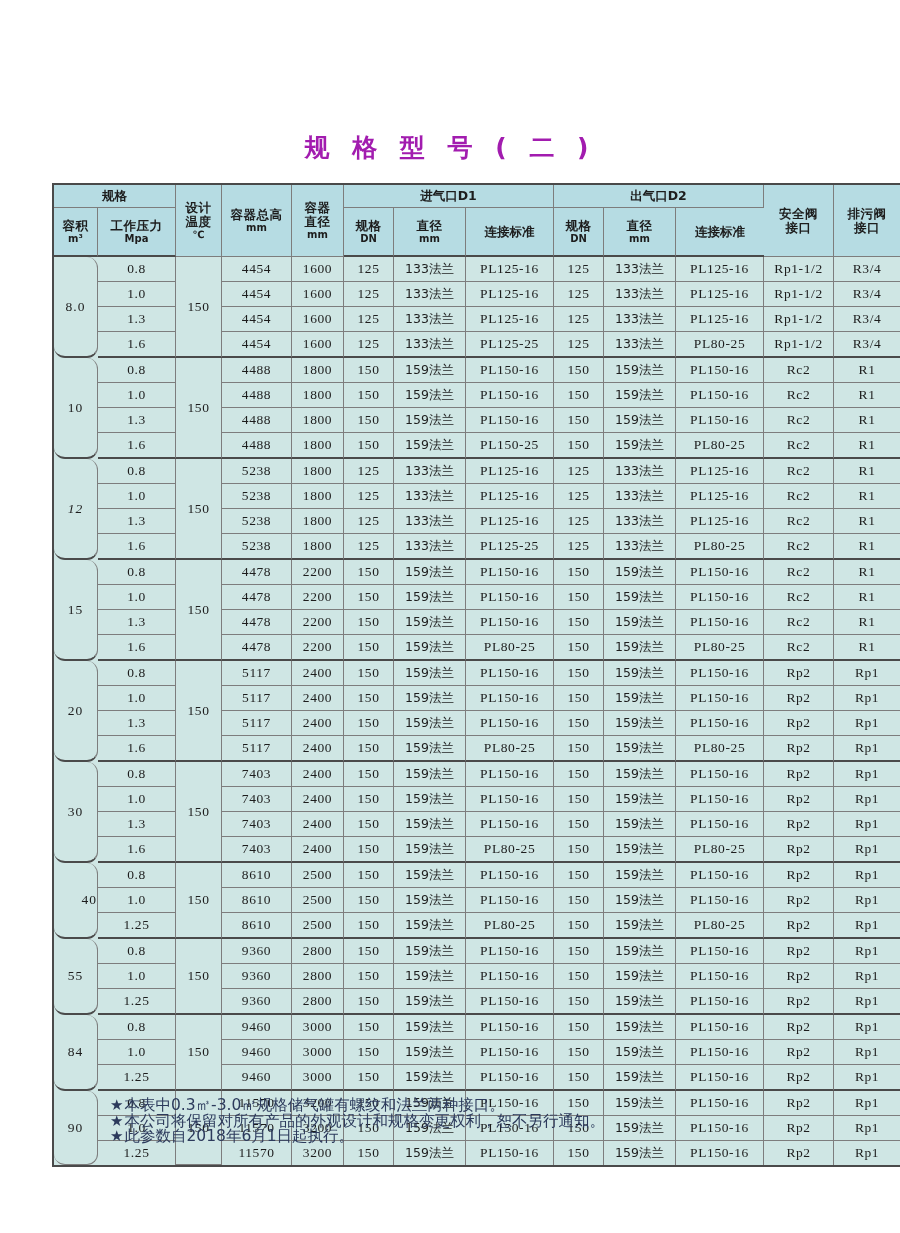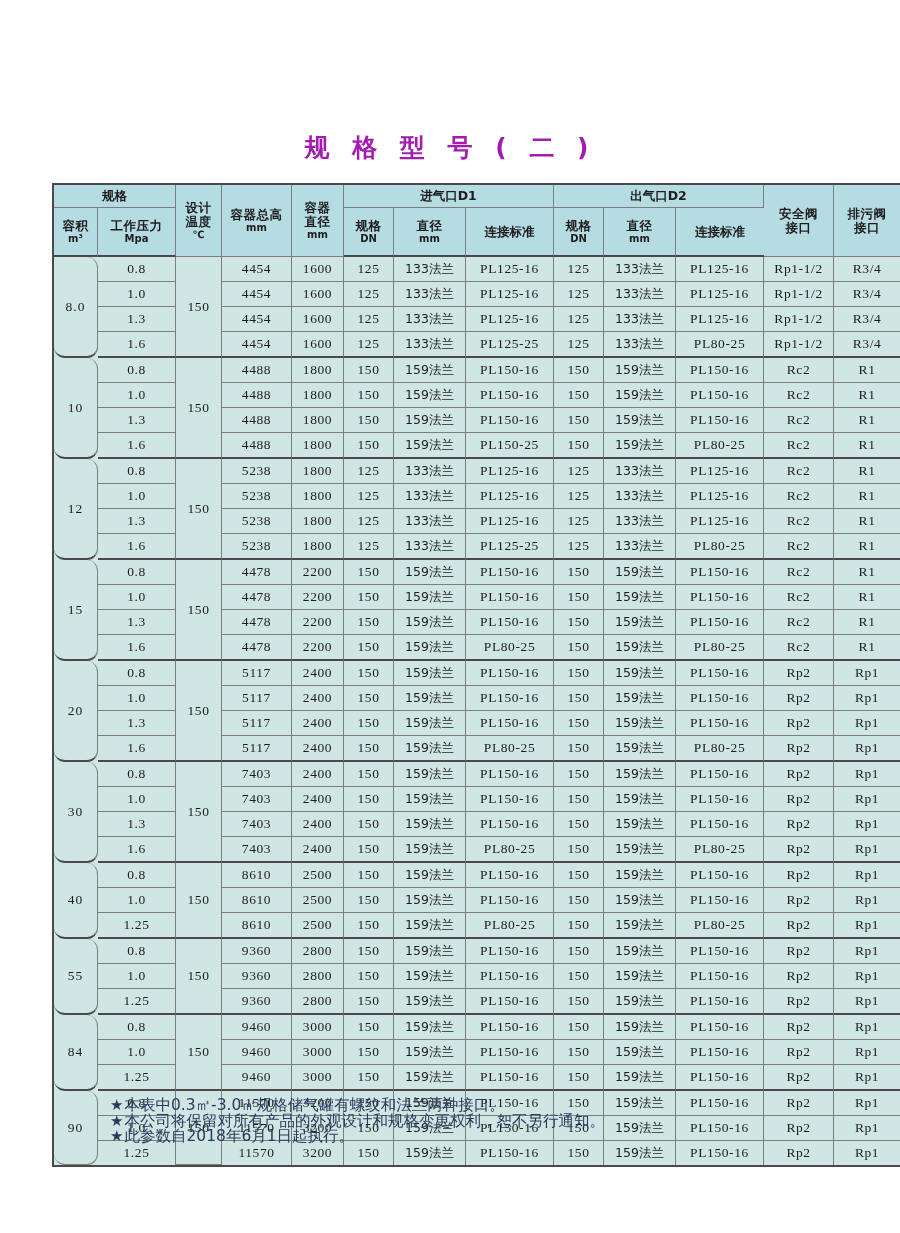--- a/index.html
+++ b/index.html
@@ -343,21 +343,21 @@
             <td>150</td>
             <td class="cn">159法兰</td>
             <td>PL150-25</td>
             <td>150</td>
             <td class="cn">159法兰</td>
             <td>PL80-25</td>
             <td>Rc2</td>
             <td>R1</td>
           </tr>
           <tr>
-            <td class="vol" rowspan="4" style="border-bottom: 2px solid rgb(74, 74, 74);">12</td>
+            <td class="vol" rowspan="4" style="border-bottom: 2px solid rgb(74, 74, 74); font-style: italic;">12</td>
             <td>0.8</td>
             <td class="temp" rowspan="4" style="border-bottom: 2px solid rgb(74, 74, 74);">150</td>
             <td>5238</td>
             <td>1800</td>
             <td>125</td>
             <td class="cn">133法兰</td>
             <td>PL125-16</td>
             <td>125</td>
             <td class="cn">133法兰</td>
             <td>PL125-16</td>
@@ -559,21 +559,21 @@
             <td>150</td>
             <td class="cn">159法兰</td>
             <td>PL80-25</td>
             <td>150</td>
             <td class="cn">159法兰</td>
             <td>PL80-25</td>
             <td>Rp2</td>
             <td>Rp1</td>
           </tr>
           <tr>
-            <td class="vol" rowspan="3" style="border-bottom: 2px solid rgb(74, 74, 74);">40</td>
+            <td class="vol" rowspan="3" style="border-bottom: 2px solid rgb(74, 74, 74); text-align: right;">40</td>
             <td>0.8</td>
             <td class="temp" rowspan="3" style="border-bottom: 2px solid rgb(74, 74, 74);">150</td>
             <td>8610</td>
             <td>2500</td>
             <td>150</td>
             <td class="cn">159法兰</td>
             <td>PL150-16</td>
             <td>150</td>
             <td class="cn">159法兰</td>
             <td>PL150-16</td>

